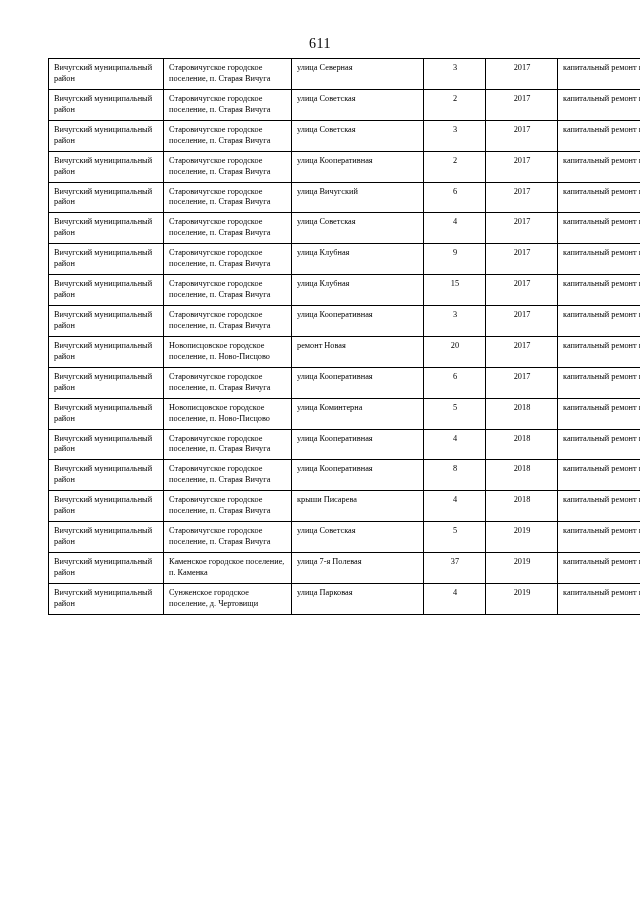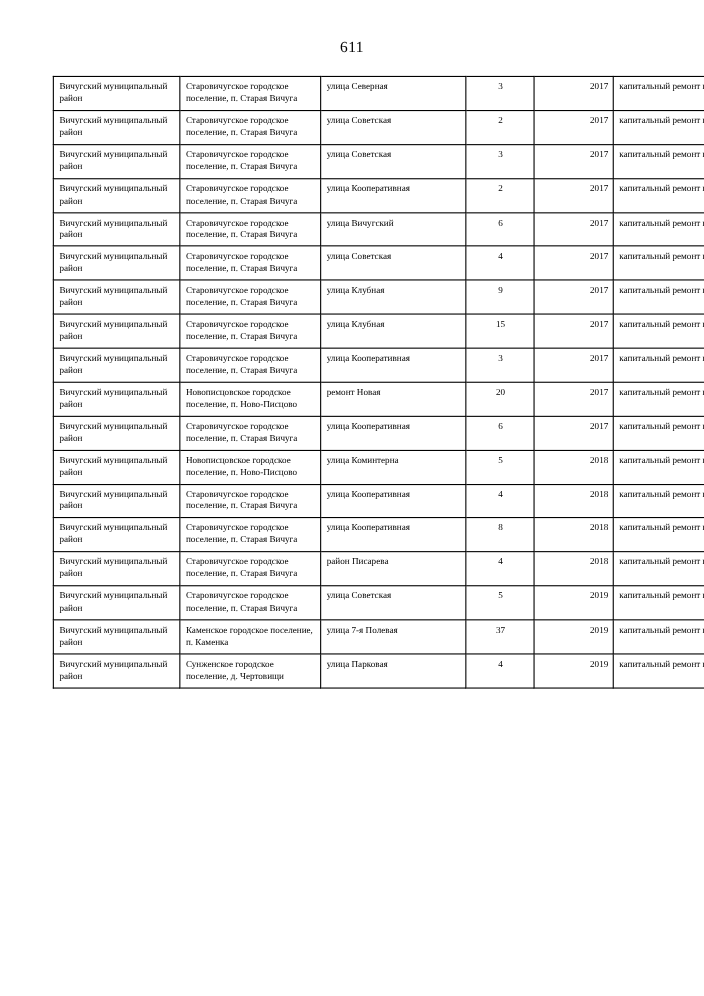--- a/index.html
+++ b/index.html
@@ -26,21 +26,21 @@
     top: 36px;
     left: 0;
     width: 640px;
     text-align: center;
     font-size: 14px;
     font-family: "Liberation Serif", serif;
     letter-spacing: 0.5px;
   }
   .table-wrap {
     position: absolute;
-    top: 69px;
+    top: 58px;
     left: 48px;
     width: 570px;
   }
   table.reg {
     border-collapse: collapse;
     width: 570px;
     table-layout: fixed;
   }
   table.reg td {
     border: 1px solid #000000;
@@ -48,21 +48,21 @@
     padding: 4px 4px 4px 5px;
     font-size: 8.3px;
     line-height: 1.32;
     font-family: "Liberation Serif", serif;
     word-wrap: break-word;
   }
   td.c-region { width: 105px; }
   td.c-settlement { width: 118px; }
   td.c-street { width: 122px; vertical-align: middle; padding-left: 8px; }
   td.c-house { width: 52px; text-align: center; vertical-align: middle; }
-  td.c-year { width: 62px; text-align: right; vertical-align: middle; }
+  td.c-year { width: 62px; text-align: center; vertical-align: middle; }
   td.c-work { width: 111px; vertical-align: middle; }
 </style>
 </head>
 <body>
 
 <div class="page">
 
   <div class="page-number">611</div>
 
   <div class="table-wrap">
@@ -176,21 +176,21 @@
             <td class="c-region">Вичугский муниципальный район</td>
             <td class="c-settlement">Старовичугское городское поселение, п. Старая Вичуга</td>
             <td class="c-street">улица Кооперативная</td>
             <td class="c-house">8</td>
             <td class="c-year">2018</td>
             <td class="c-work">капитальный ремонт крыши</td>
           </tr>
           <tr>
             <td class="c-region">Вичугский муниципальный район</td>
             <td class="c-settlement">Старовичугское городское поселение, п. Старая Вичуга</td>
-            <td class="c-street">район Писарева</td>
+            <td class="c-street">крыши Писарева</td>
             <td class="c-house">4</td>
             <td class="c-year">2018</td>
             <td class="c-work">капитальный ремонт крыши</td>
           </tr>
           <tr>
             <td class="c-region">Вичугский муниципальный район</td>
             <td class="c-settlement">Старовичугское городское поселение, п. Старая Вичуга</td>
             <td class="c-street">улица Советская</td>
             <td class="c-house">5</td>
             <td class="c-year">2019</td>

